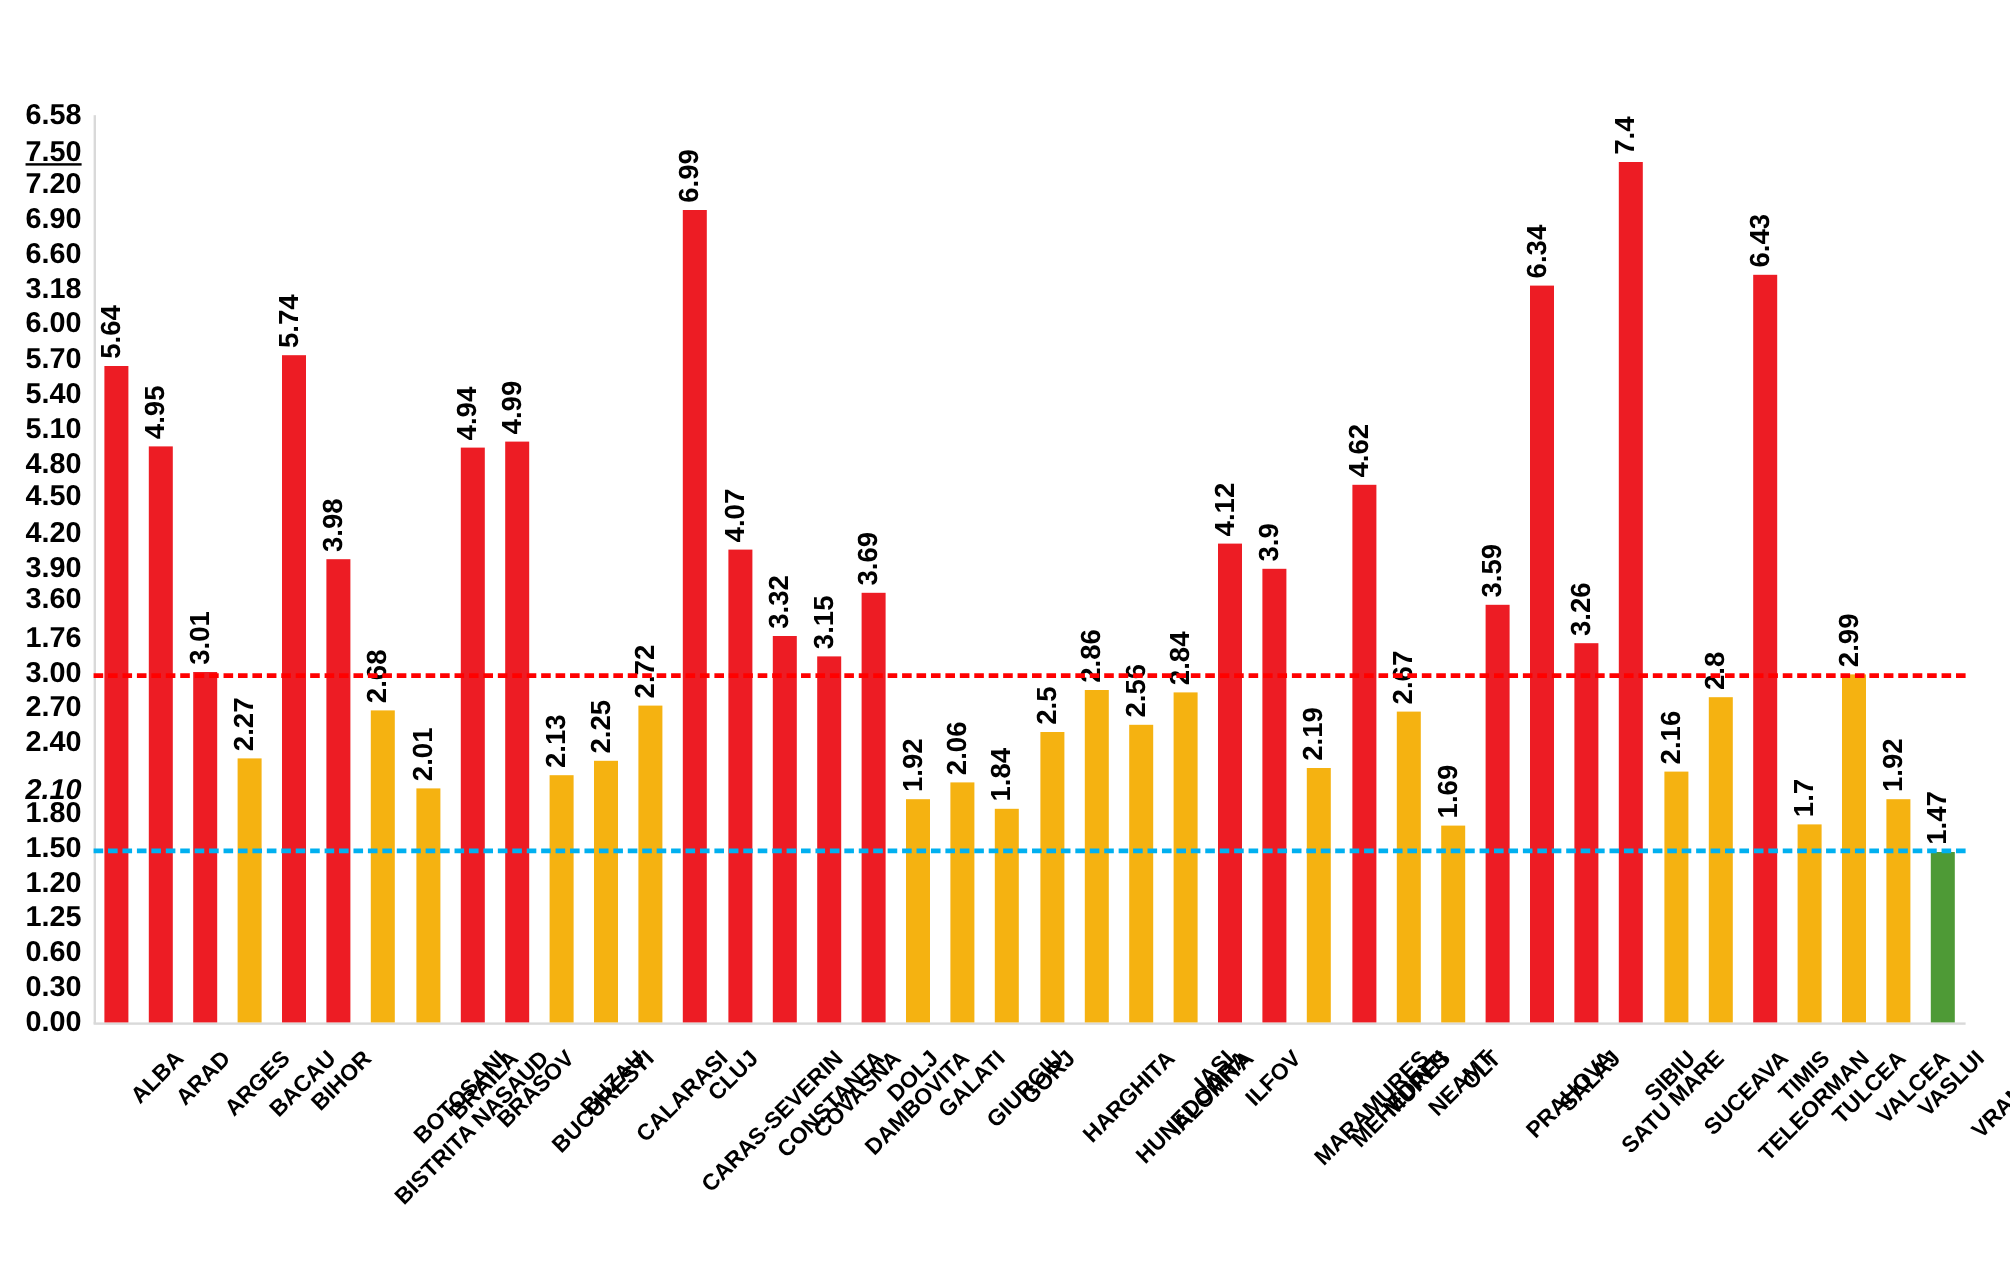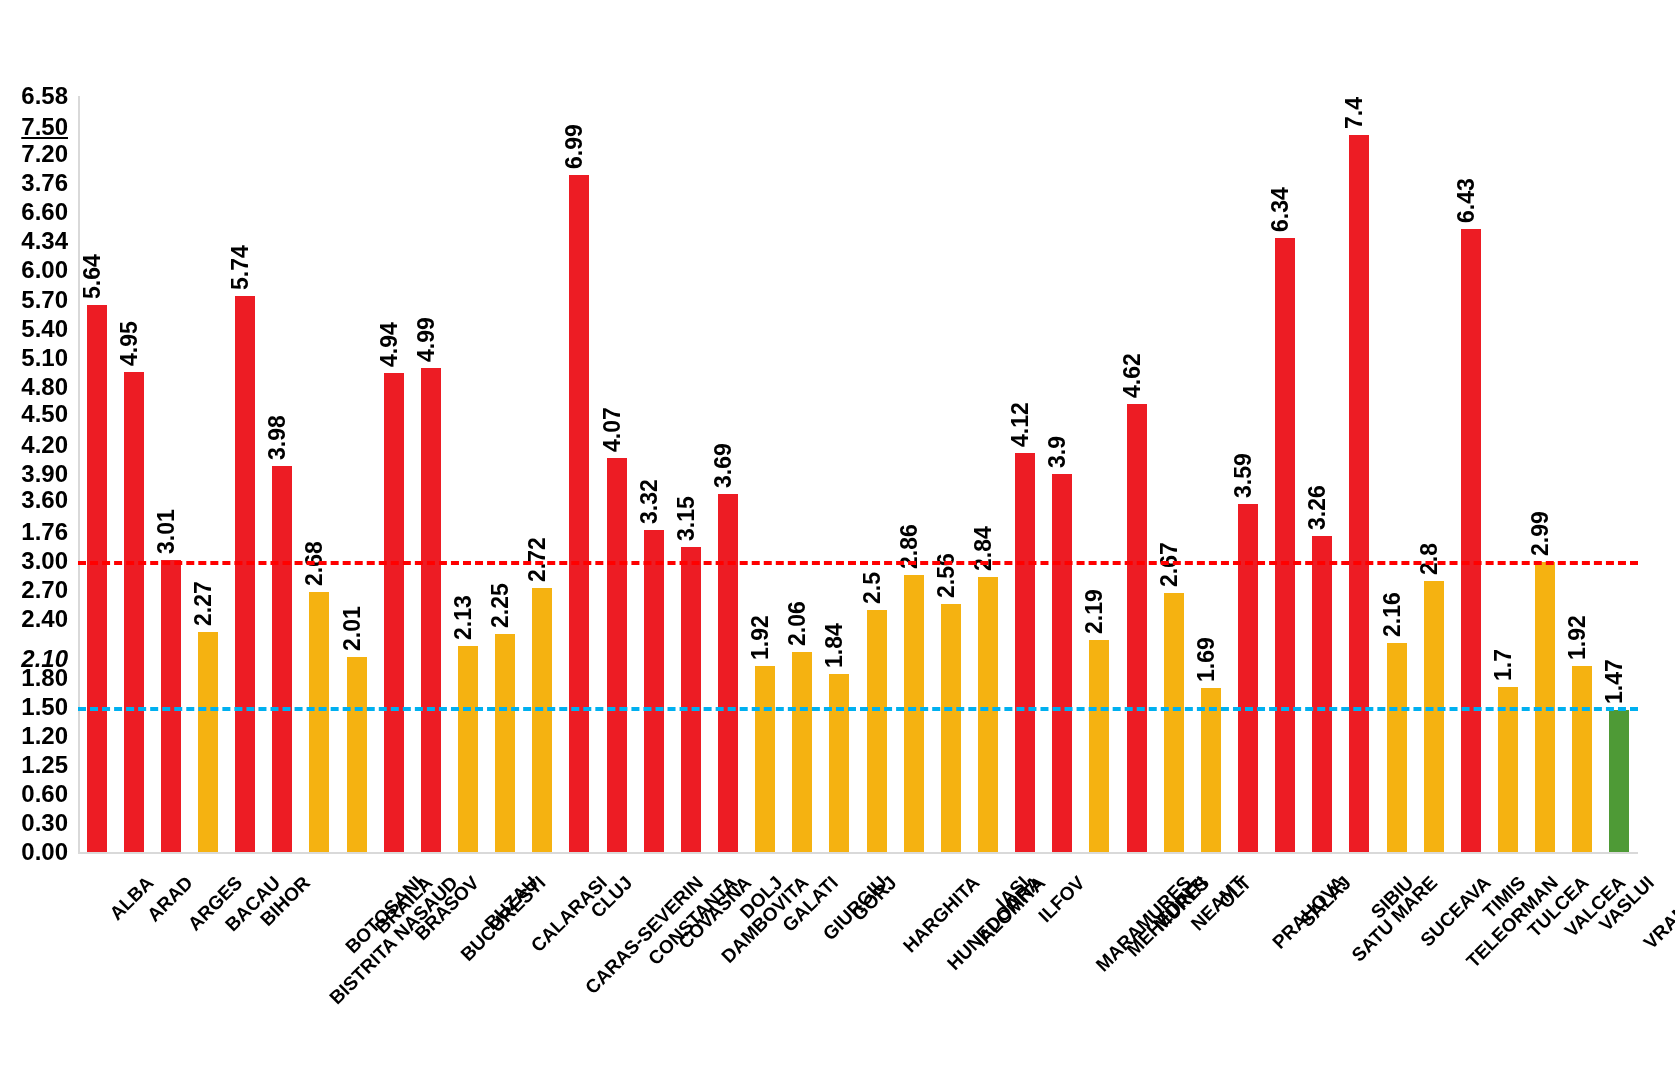--- a/index.html
+++ b/index.html
@@ -155,23 +155,23 @@
       <div class="ytick" style="top: 436.154px;">1.76</div>
       <div class="ytick" style="top: 404px;">3.60</div>
       <div class="ytick" style="top: 378px;">3.90</div>
       <div class="ytick" style="top: 348.923px;">4.20</div>
       <div class="ytick" style="top: 318px; text-align: right;">4.50</div>
       <div class="ytick" style="top: 290.769px;">4.80</div>
       <div class="ytick" style="top: 261.692px;">5.10</div>
       <div class="ytick" style="top: 232.615px;">5.40</div>
       <div class="ytick" style="top: 203.538px;">5.70</div>
       <div class="ytick" style="top: 174.462px;">6.00</div>
-      <div class="ytick" style="top: 145.385px;">4.34</div>
+      <div class="ytick" style="top: 145.385px;">3.18</div>
       <div class="ytick" style="top: 116.308px;">6.60</div>
-      <div class="ytick" style="top: 87.2308px;">3.76</div>
+      <div class="ytick" style="top: 87.2308px;">6.90</div>
       <div class="ytick" style="top: 58.1538px;">7.20</div>
       <div class="ytick" style="top: 31px; text-decoration: underline;">7.50</div>
       <div class="ytick" style="top: 0px;">6.58</div>
     </div>
   <div id="y-axis-line"></div>
   <div id="x-axis-line"></div>
 
   <div id="plot-area">
     <div id="bars">
         <div class="bar-slot" style="left: 0px; width: 37.1429px;">

